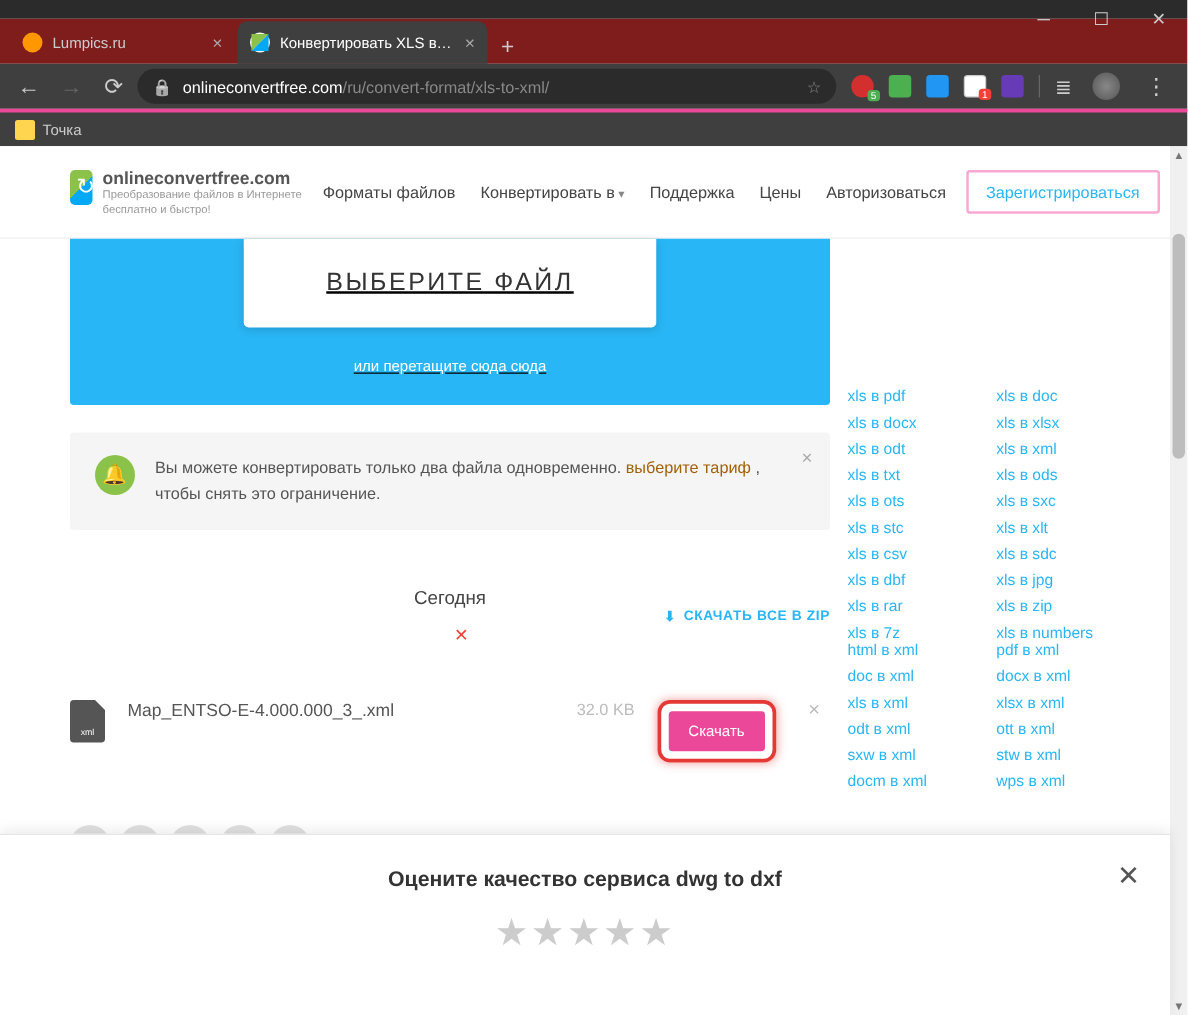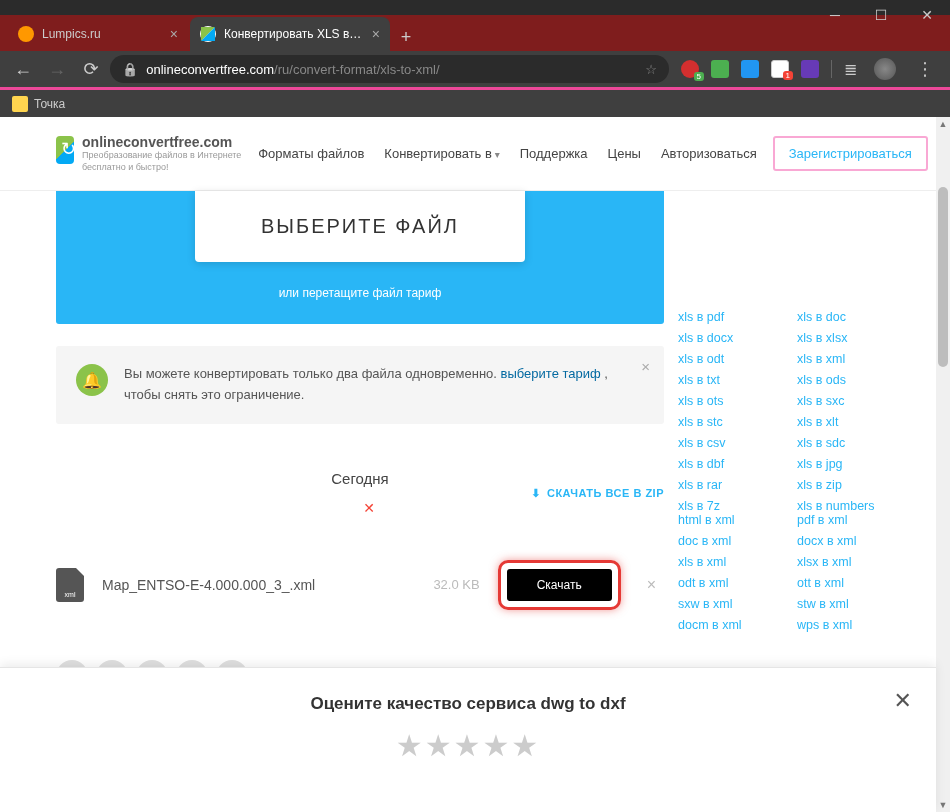--- a/index.html
+++ b/index.html
@@ -51,43 +51,43 @@
   .logo-text { font-size: 14px; font-weight: bold; color: #555; }
   .logo-sub { font-size: 9px; color: #999; line-height: 1.3; }
   .main-nav { display: flex; gap: 20px; font-size: 13px; color: #444; align-items: center; }
   .main-nav .item { white-space: nowrap; }
   .main-nav .chev::after { content: ' ▾'; font-size: 10px; color: #888; }
   .reg-btn { margin-left: auto; border: 2px solid #f9a8d4; color: #29b6f6; padding: 8px 14px; font-size: 13px; border-radius: 3px; }
 
   .content { padding: 0 0 0 56px; position: relative; }
   .left-col { width: 608px; }
 
-  .upload-zone { background: #29b6f6; border-radius: 0 0 3px 3px; padding: 0 0 24px 0; text-align: center; position: relative; }
+  .upload-zone { background: #29b6f6; border-radius: 0 0 3px 3px; padding: 0 0 24px 0; text-align: center; position: relative; text-decoration: underline; }
   .upload-btn { background: #fff; width: 330px; margin: 0 auto; padding: 24px 0; font-size: 20px; letter-spacing: 2px; color: #333; border-radius: 0 0 4px 4px; box-shadow: 0 2px 8px rgba(0,0,0,0.15); }
   .drag-hint { color: #fff; font-size: 12px; margin-top: 24px; }
 
   .notice { margin-top: 22px; background: #f5f5f5; border-radius: 3px; padding: 18px 20px; display: flex; gap: 16px; align-items: flex-start; position: relative; }
   .notice .bell { width: 32px; height: 32px; background: #8bc34a; border-radius: 50%; display: flex; align-items: center; justify-content: center; color: #fff; font-size: 16px; flex-shrink: 0; }
   .notice .text { font-size: 13px; color: #555; line-height: 1.6; }
-  .notice .text a { color: #0369a1; text-decoration: none; }
+  .notice .text a { color: #a16207; text-decoration: none; }
   .notice .nclose { position: absolute; right: 14px; top: 12px; color: #aaa; font-size: 15px; }
 
   .today-header { margin-top: 46px; display: flex; align-items: center; flex-direction: column; }
   .today-header .label { font-size: 15px; color: #444; }
   .today-header .zip { margin-left: auto; color: #29b6f6; font-size: 11px; font-weight: bold; display: flex; gap: 6px; align-items: center; letter-spacing: 0.5px; }
   .today-header .tclose { color: #f44336; font-size: 14px; margin-left: 22px; padding-right: 4px; }
 
-  .file-row { margin-top: 36px; display: flex; align-items: center; gap: 18px; padding: 8px 0; }
+  .file-row { margin-top: 36px; display: flex; gap: 18px; padding: 8px 0; }
   .file-icon { width: 28px; height: 34px; background: #555; border-radius: 3px; position: relative; display: flex; align-items: flex-end; justify-content: center; }
   .file-icon::before { content: ''; position: absolute; top: 0; right: 0; border-style: solid; border-width: 0 8px 8px 0; border-color: transparent #fff transparent transparent; }
   .file-icon span { background: #fff0; color: #fff; font-size: 7px; padding: 2px 0 4px; }
   .file-name { font-size: 14px; color: #555; flex: 1; }
   .file-size { font-size: 13px; color: #bbb; }
   .dl-wrap { position: relative; padding: 6px; border: 3px solid #e53935; border-radius: 10px; box-shadow: 0 0 8px rgba(229,57,53,.5); }
-  .dl-btn { background: #000000; color: #fff; font-size: 12px; padding: 9px 30px; border-radius: 3px; border: none; }
+  .dl-btn { background: #ec4899; color: #fff; font-size: 12px; padding: 9px 16px; border-radius: 3px; border: none; }
   .row-close { color: #bbb; font-size: 16px; padding: 0 8px; }
 
   
   .sidebar { position: absolute; right: 30px; top: 193px; width: 228px; }
   .link-cols { display: flex; gap: 10px; align-items: center; }
   .link-col { flex: 1; display: flex; flex-direction: column; gap: 7px; }
   .link-col a { color: #29b6f6; font-size: 12.5px; text-decoration: none; }
   .side-h { color: #29b6f6; font-size: 24px; font-weight: bold; margin: 22px 0 16px; line-height: 1.2; }
 
   
@@ -178,21 +178,21 @@
       <span class="item">Цены</span>
       <span class="item">Авторизоваться</span>
     </div>
     <div class="reg-btn">Зарегистрироваться</div>
   </div>
 
   <div class="content">
     <div class="left-col">
       <div class="upload-zone">
         <div class="upload-btn">ВЫБЕРИТЕ ФАЙЛ</div>
-        <div class="drag-hint">или перетащите файл тариф</div>
+        <div class="drag-hint">или перетащите сюда сюда</div>
       </div>
 
       <div class="notice">
         <div class="bell">🔔</div>
         <div class="text">
           <span>Вы можете конвертировать только два файла одновременно. </span><a href="#">выберите тариф</a><span> , чтобы снять это ограничение.</span>
         </div>
         <div class="nclose">×</div>
       </div>
 

